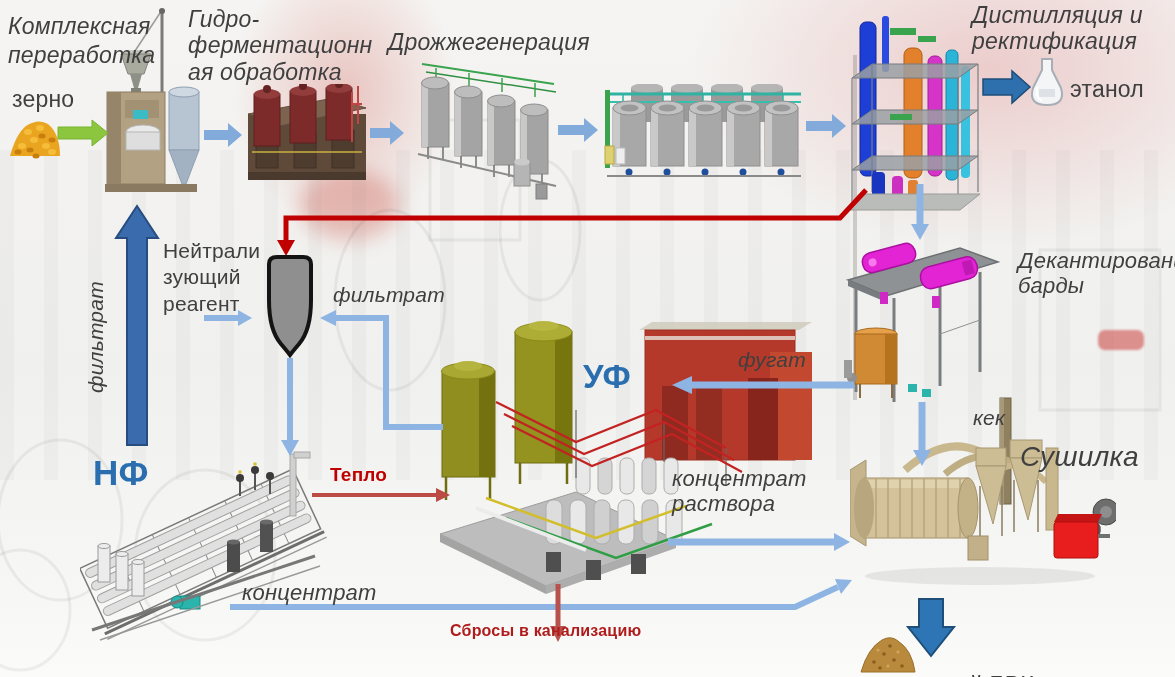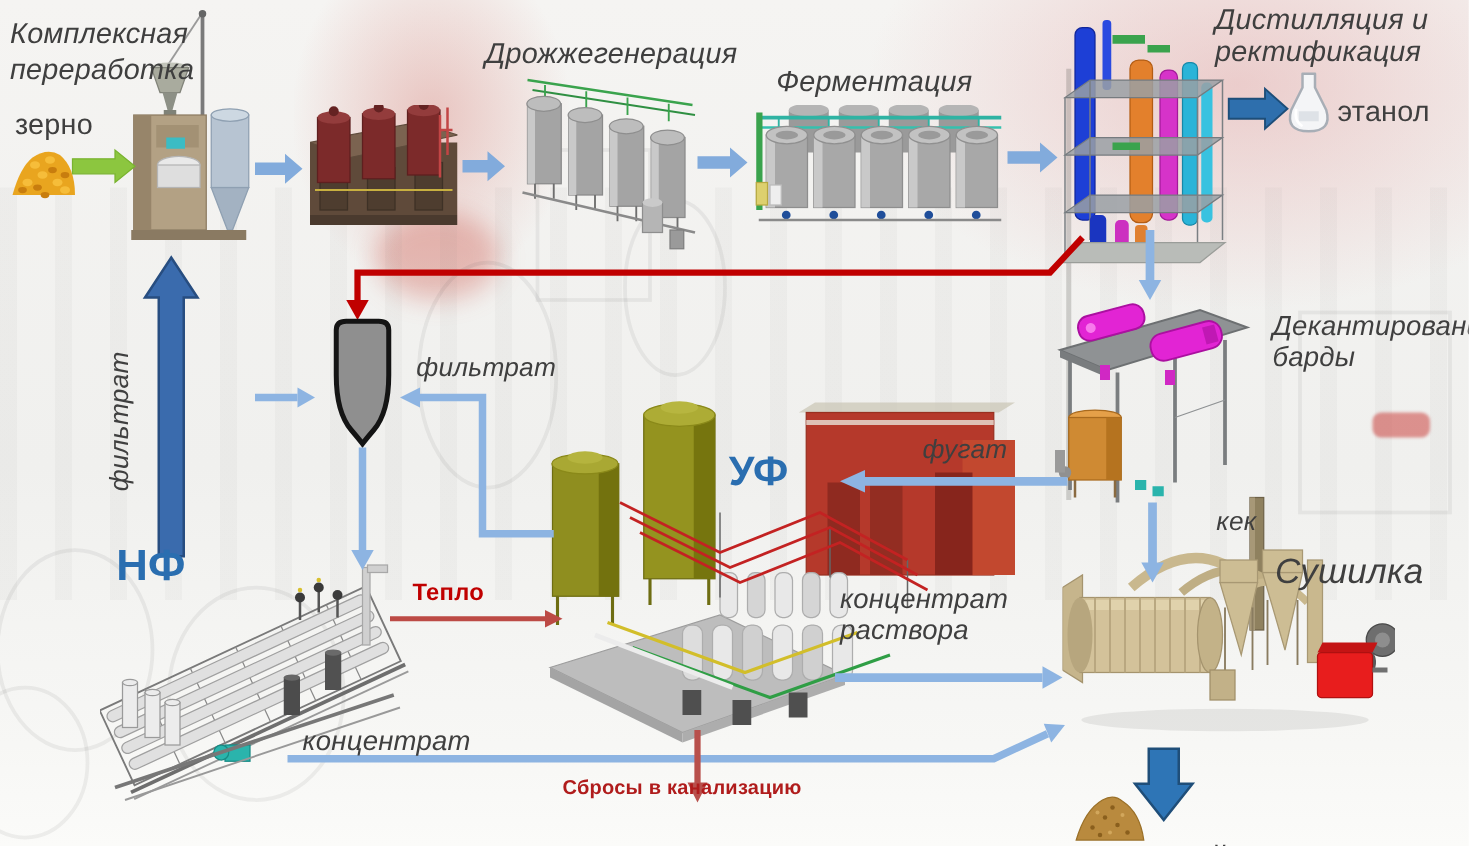--- a/index.html
+++ b/index.html
@@ -450,28 +450,33 @@
       <polygon points="550,626 566,626 558,642" fill="#b8504c"></polygon>
     </g>
     <g>
       <polygon points="919,599 919,627 908,627 931,656 954,627 943,627 943,599" fill="#2e75b6" stroke="#1f4e79" stroke-width="2"></polygon>
     </g>
   </svg>
 
   <div class="lbl it" style="left:8px;top:12px;font-size:23px;line-height:1.25;">Комплексная
 переработка</div>
   <div class="lbl" style="left:12px;top:86px;font-size:23px;">зерно</div>
+  <div class="lbl it" style="left:188px;top:6px;font-size:23px;">Гидро-
+ферментационн
+ая обработка</div>
   <div class="lbl it" style="left:388px;top:29px;font-size:23px;">Дрожжегенерация</div>
-  <div class="lbl it" style="left:621px;top:52px;font-size:23px;">Ферментация</div>
   <div class="lbl it" style="left:948px;top:2px;font-size:23px;margin-left:24px;">Дистилляция и
 ректификация</div>
   <div class="lbl" style="left:1070px;top:76px;font-size:23px;">этанол</div>
+  <div class="lbl" style="left:163px;top:238px;font-size:21px;line-height:1.25;">Нейтрали
+зующий
+реагент</div>
   <div class="lbl it" style="left:333px;top:283px;font-size:21px;">фильтрат</div>
   <div class="lbl it vtext" style="left:84px;top:248px;height:145px;font-size:21px;">фильтрат</div>
-  <div class="lbl blue-b" style="left:93px;top:433px;font-size:35px;">НФ</div>
+  <div class="lbl blue-b" style="left:93px;top:453px;font-size:35px;">НФ</div>
   <div class="lbl blue-b" style="left:583px;top:358px;font-size:33px;">УФ</div>
   <div class="lbl it" style="left:1018px;top:248px;font-size:22px;">Декантирование
 барды</div>
   <div class="lbl it" style="left:738px;top:348px;font-size:21px;">фугат</div>
   <div class="lbl it" style="left:934px;top:406px;font-size:21px;margin-left:39px;">кек</div>
   <div class="lbl red-b" style="left:330px;top:464px;font-size:19px;">Тепло</div>
   <div class="lbl it" style="left:1020px;top:441px;font-size:28px;">Сушилка</div>
   <div class="lbl it" style="left:672px;top:466px;font-size:22px;">концентрат
 раствора</div>
   <div class="lbl it" style="left:242px;top:580px;font-size:22px;">концентрат</div>

